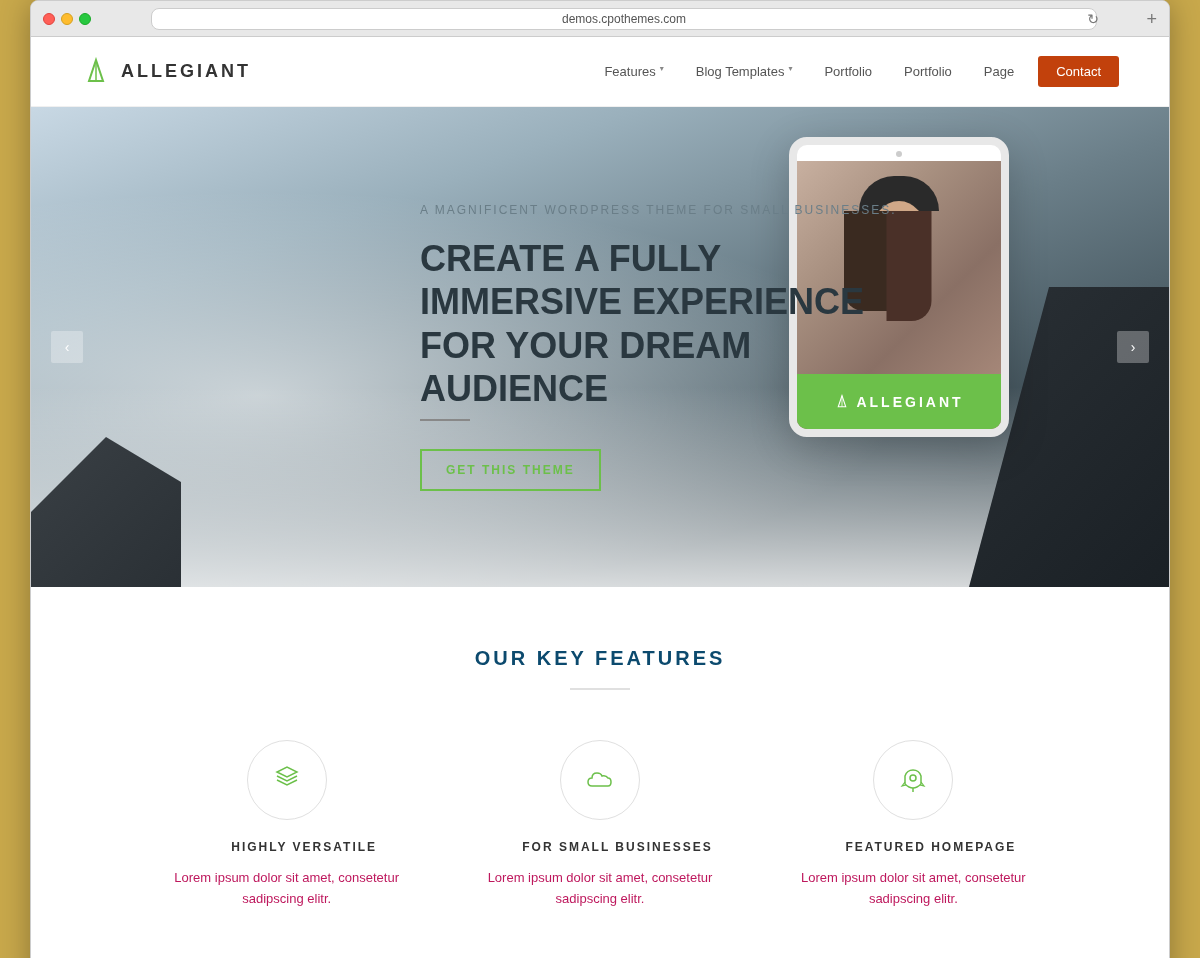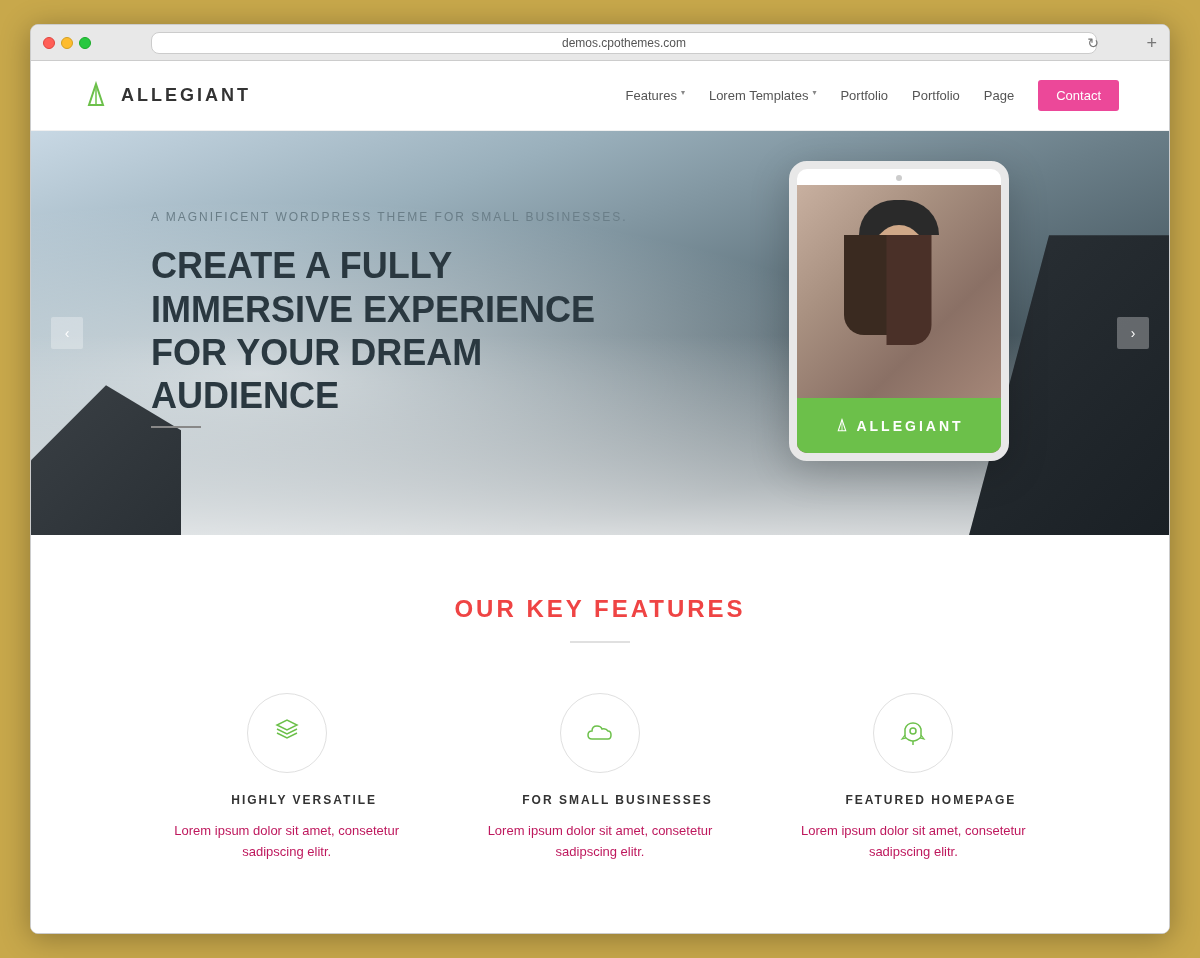--- a/index.html
+++ b/index.html
@@ -122,46 +122,48 @@
     }
 
     .nav-link {
       font-size: 13px;
       color: #555;
       text-decoration: none;
       cursor: pointer;
       display: flex;
       align-items: flex-start;
       gap: 4px;
+      margin-left: 8px;
     }
 
     .nav-link .arrow {
       font-size: 8px;
       color: #888;
     }
 
     .nav-contact-btn {
-      background: #ec4899;
+      background: #c2410c;
       color: white;
       border: none;
       padding: 8px 18px;
       border-radius: 3px;
       font-size: 13px;
       cursor: pointer;
       font-weight: 500;
     }
 
     
     .hero {
       position: relative;
-      height: 404px;
+      height: 480px;
       background: linear-gradient(135deg, #d0dde8 0%, #b8ccd8 30%, #8a9fa8 60%, #4a5a60 100%);
       overflow: hidden;
       display: flex;
       align-items: center;
+      justify-content: center;
     }
 
     .hero-bg {
       position: absolute;
       inset: 0;
       background:
         radial-gradient(ellipse at 20% 60%, rgba(255,255,255,0.6) 0%, transparent 50%),
         linear-gradient(160deg, #c8d8e4 0%, #9ab0bc 25%, #6a7e88 50%, #3a4a52 80%, #2a3840 100%);
     }
 
@@ -321,23 +323,23 @@
     .hero-arrow-right { right: 20px; }
 
     
     .features-section {
       background: white;
       padding: 60px 50px 70px;
     }
 
     .features-title {
       text-align: center;
-      font-size: 24px;
+      font-size: 20px;
       font-weight: 700;
-      color: #ef4444;
+      color: #0c4a6e;
       letter-spacing: 3px;
       text-transform: uppercase;
       margin-bottom: 18px;
     }
 
     .features-divider {
       width: 60px;
       height: 2px;
       background: #e0e0e0;
       margin: 0 auto 50px;
@@ -415,21 +417,21 @@
         </svg>
         <span class="logo-text">ALLEGIANT</span>
       </div>
 
       <div class="nav-links">
         <a class="nav-link">
           <span>Features</span>
           <span class="arrow">▾</span>
         </a>
         <a class="nav-link">
-          <span>Lorem Templates</span>
+          <span>Blog Templates</span>
           <span class="arrow">▾</span>
         </a>
         <a class="nav-link">
           <span>Portfolio</span>
         </a>
         <a class="nav-link">
           <span>Portfolio</span>
         </a>
         <a class="nav-link">
           <span>Page</span>
@@ -441,20 +443,21 @@
     <section class="hero">
       <div class="hero-bg"></div>
       <div class="hero-waves"></div>
       <div class="hero-dark-rocks"></div>
       <div class="hero-rocks-left"></div>
 
       <div class="hero-content">
         <p class="hero-subtitle">A MAGNIFICENT WORDPRESS THEME FOR SMALL BUSINESSES.</p>
         <h1 class="hero-title">CREATE A FULLY IMMERSIVE EXPERIENCE FOR YOUR DREAM AUDIENCE</h1>
         <div class="hero-divider"></div>
+        <button class="hero-cta">GET THIS THEME</button>
       </div>
 
       <div class="tablet-mockup">
         <div class="tablet-camera"></div>
         <div class="tablet-screen">
 
           <div class="tablet-person" style="background: linear-gradient(135deg, #c8b0a0 0%, #a89080 30%, #8a7065 60%, #b09080 100%);">
 
             <div style="position:absolute; top:15px; left:50%; transform:translateX(-50%); width:80px; height:35px; background:#2a2a2a; border-radius:40px 40px 0 0;"></div>
 

